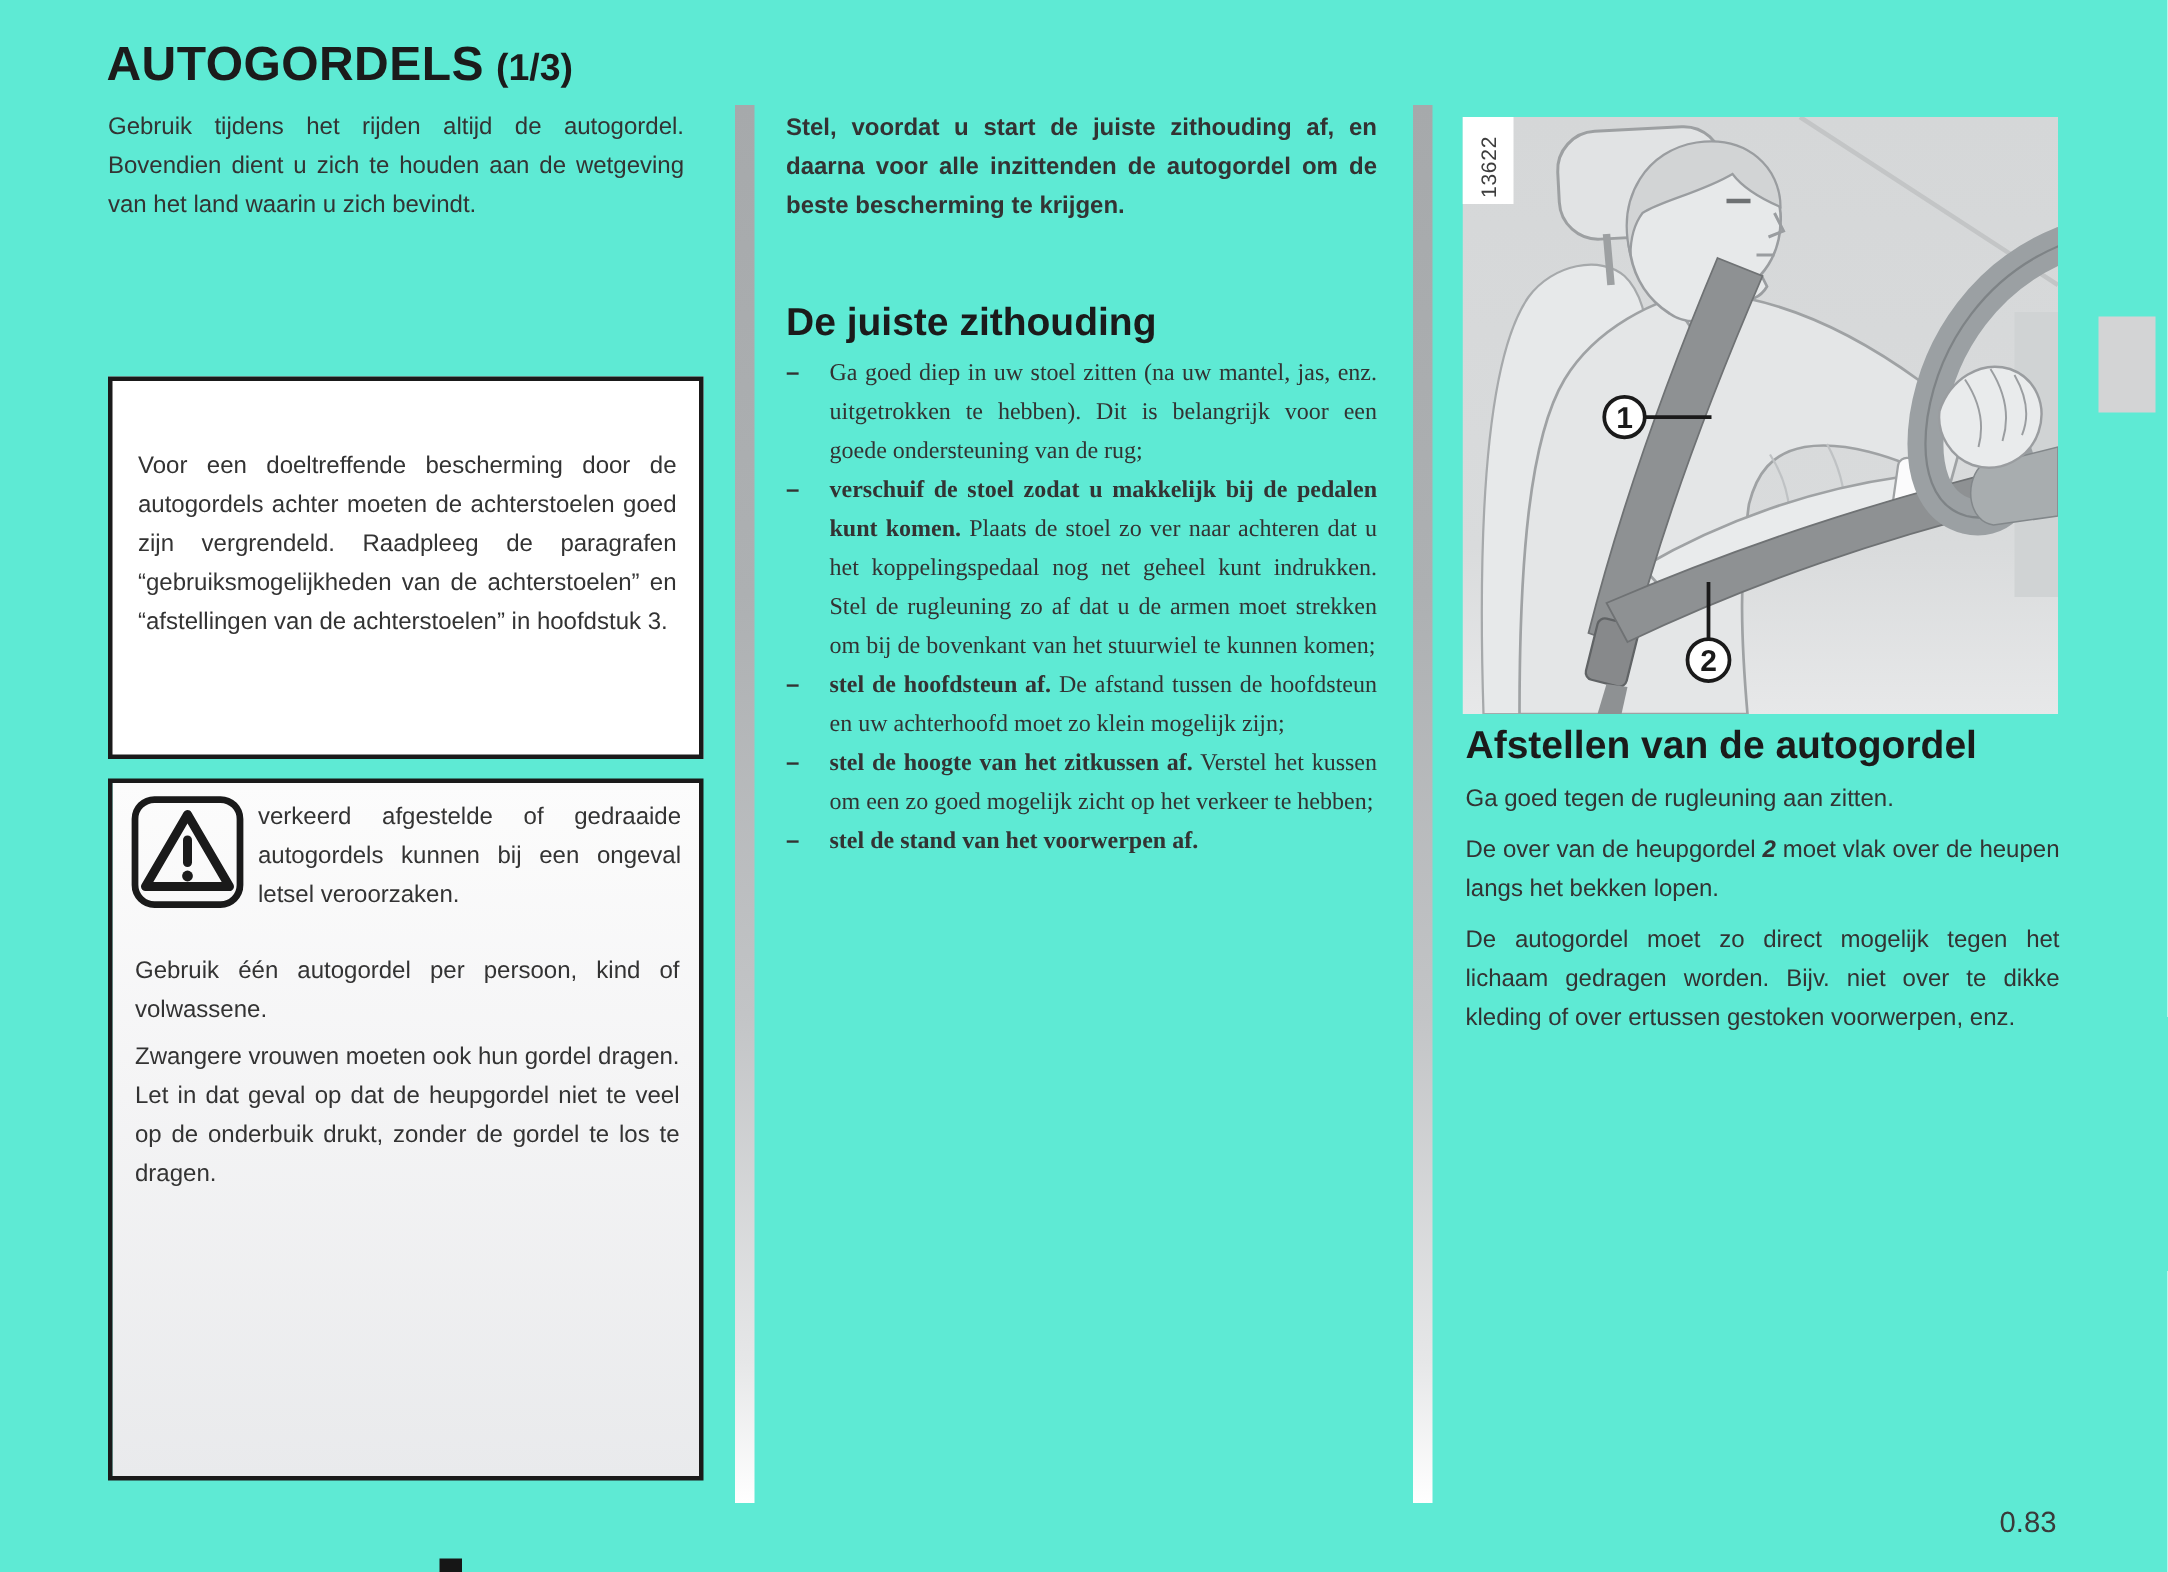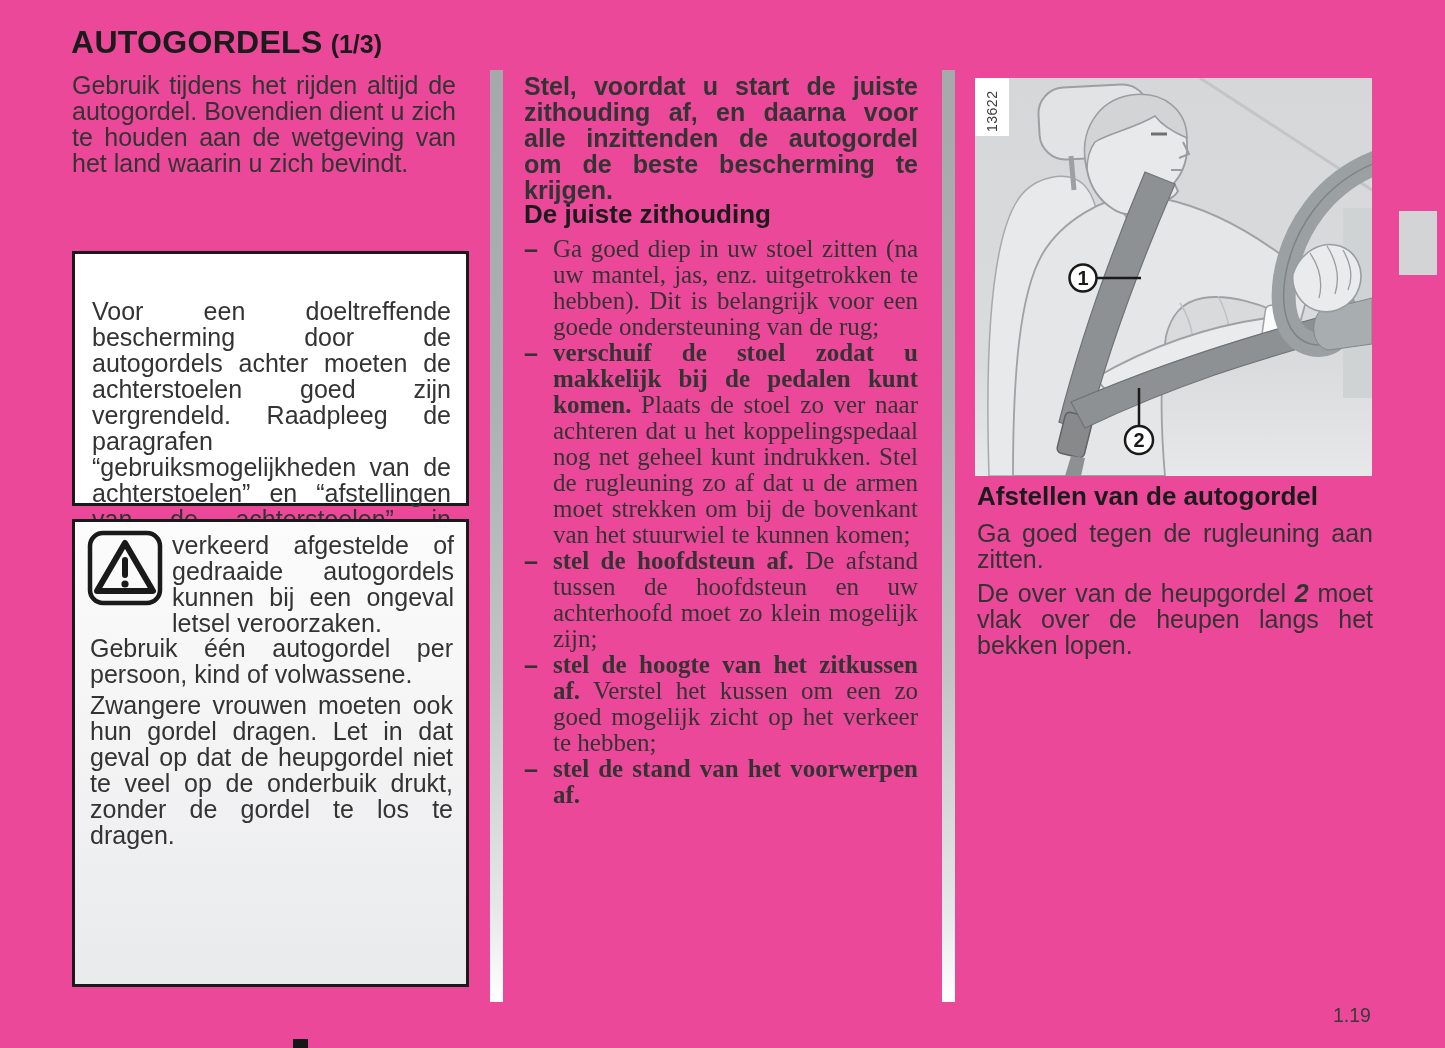--- a/index.html
+++ b/index.html
@@ -1,21 +1,21 @@
 <!DOCTYPE html>
 <html lang="nl"><head>
 <meta charset="utf-8">
 <style>
   html,body { margin:0; padding:0; background:#ffffff; }
   .page {
-    position:relative; width:1445px; height:1048px; background:#ec4899;
+    position:relative; width:1445px; height:1048px; background:#5eead4;
     font-family:"Liberation Sans","DejaVu Sans",sans-serif; color:#333333;
     overflow:hidden;
   }
-  .txt { font-size:25px; line-height:26px; text-align:justify; color:#333333; }
+  .txt { font-size:16px; line-height:26px; text-align:justify; color:#333333; }
   .bold { font-weight:bold; }
   .abs { position:absolute; }
 
   .title { left:71px; top:24px; font-weight:bold; color:#1b1b1b; white-space:nowrap; }
   .title .main { font-size:32px; letter-spacing:0.3px; }
   .title .part { font-size:25px; margin-left:8px; }
 
   .left-intro { left:72px; top:72px; width:384px; }
 
   .box { position:absolute; border:3px solid #1a1a1a; box-sizing:border-box;text-decoration:underline; }
@@ -180,19 +180,20 @@
 
       <rect x="0" y="0" width="34" height="58" fill="#ffffff"></rect>
       <text transform="translate(22,54) rotate(-90)" font-size="14" fill="#3d3d3d" letter-spacing="0.5">13622</text>
     </svg>
   </div>
 
   <div class="abs right-text">
     <div class="sec-heading">Afstellen van de autogordel</div>
     <p class="txt">Ga goed tegen de rugleuning aan zitten.</p>
     <p class="txt"><span>De over van de heupgordel </span><span class="num">2</span><span> moet vlak over de heupen langs het bekken lopen.</span></p>
+    <p class="txt">De autogordel moet zo direct mogelijk tegen het lichaam gedragen worden. Bijv. niet over te dikke kleding of over ertussen gestoken voorwerpen, enz.</p>
   </div>
 
   <div class="abs chapter-tab"></div>
-  <div class="abs page-number">1.19</div>
+  <div class="abs page-number">0.83</div>
   <div class="abs bottom-mark"></div>
 
 </div>
 
 </body></html>

